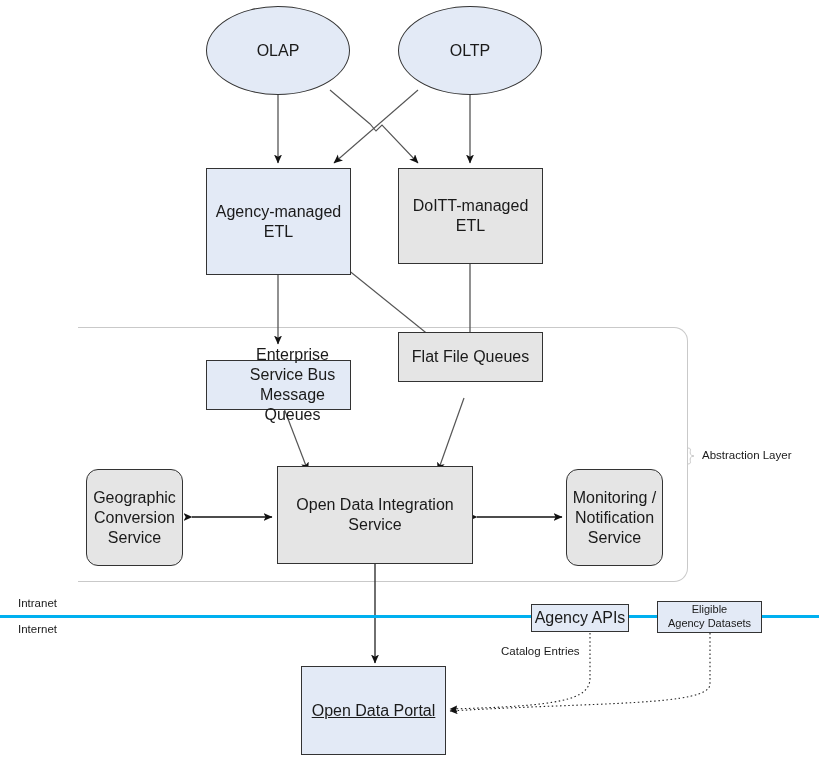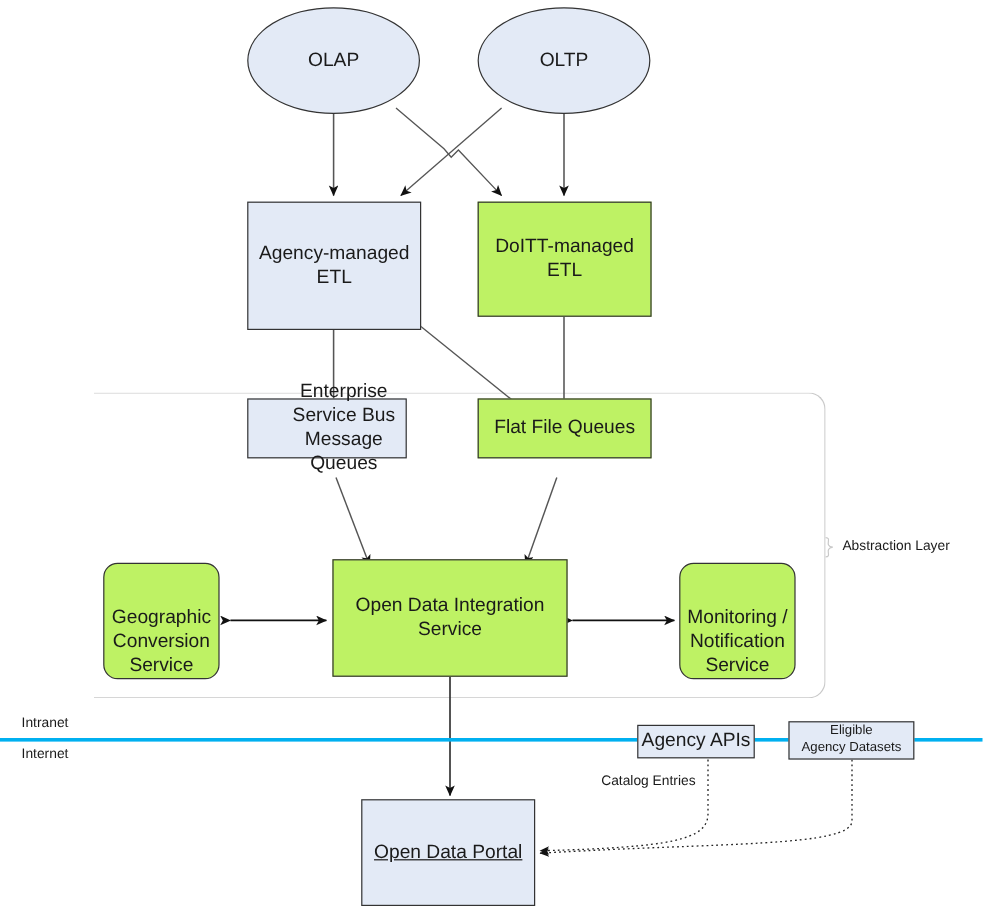--- a/index.html
+++ b/index.html
@@ -34,23 +34,23 @@
     justify-content: center;
     text-align: center;
     color: #1a1a1a;
     font-family: "Liberation Sans", sans-serif;
     font-size: 16px;
     line-height: 1.25;
     border: 1px solid #333333;
     z-index: 3;
   }
   .fill-blue  { background: #e3eaf6; }
-  .fill-orange{ background: #bef264; }
+  .fill-orange{ background: #e5e5e5; }
   .ellipse    { border-radius: 50%; }
-  .round      { border-radius: 12px; align-items: flex-end; }
+  .round      { border-radius: 12px; }
   .plain-label {
     position: absolute;
     font-family: "Liberation Sans", sans-serif;
     font-size: 11.5px;
     color: #1a1a1a;
     white-space: pre-line;
     z-index: 4;
   }
   .net-line {
     position: absolute;
@@ -131,21 +131,21 @@
   </div>
 
   <div class="node fill-blue" style="left:206px; top:168px; width:145px; height:107px;">
     <span class="node-label">Agency-managed ETL</span>
   </div>
 
   <div class="node fill-orange" style="left:398px; top:168px; width:145px; height:96px;">
     <span class="node-label">DoITT-managed ETL</span>
   </div>
 
-  <div class="node fill-blue" style="left:206px; top:332px; width:133px; height:50px;padding-left:28px;">
+  <div class="node fill-blue" style="left:206px; top:360px; width:145px; height:50px;padding-left:28px;">
     <span class="node-label">Enterprise Service Bus
 Message Queues</span>
   </div>
 
   <div class="node fill-orange" style="left:398px; top:332px; width:145px; height:50px;">
     <span class="node-label">Flat File Queues</span>
   </div>
 
   <div class="node round fill-orange" style="left:86px; top:469px; width:97px; height:97px;">
     <span class="node-label">Geographic

